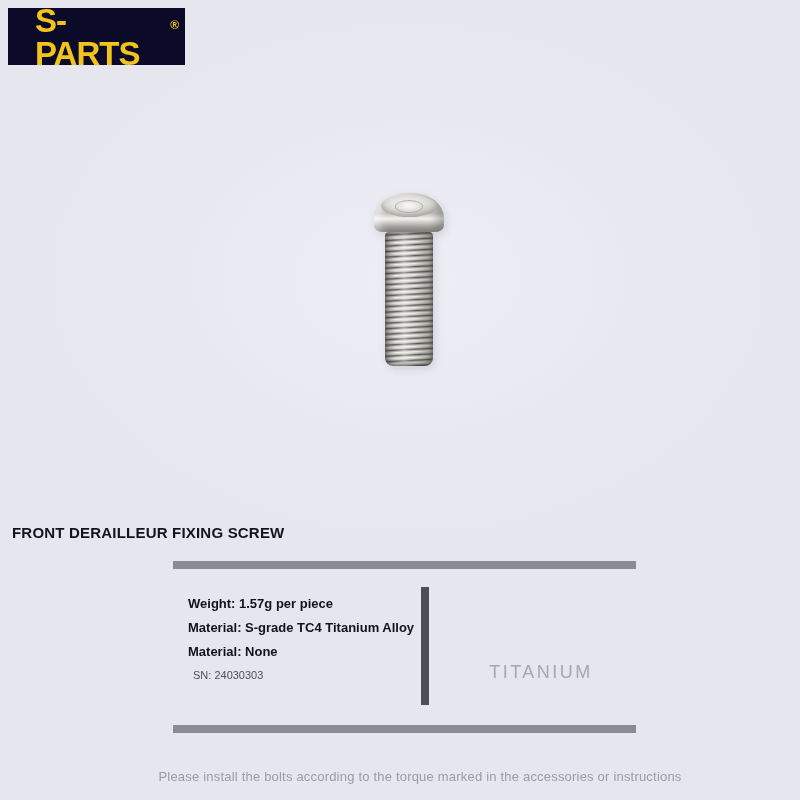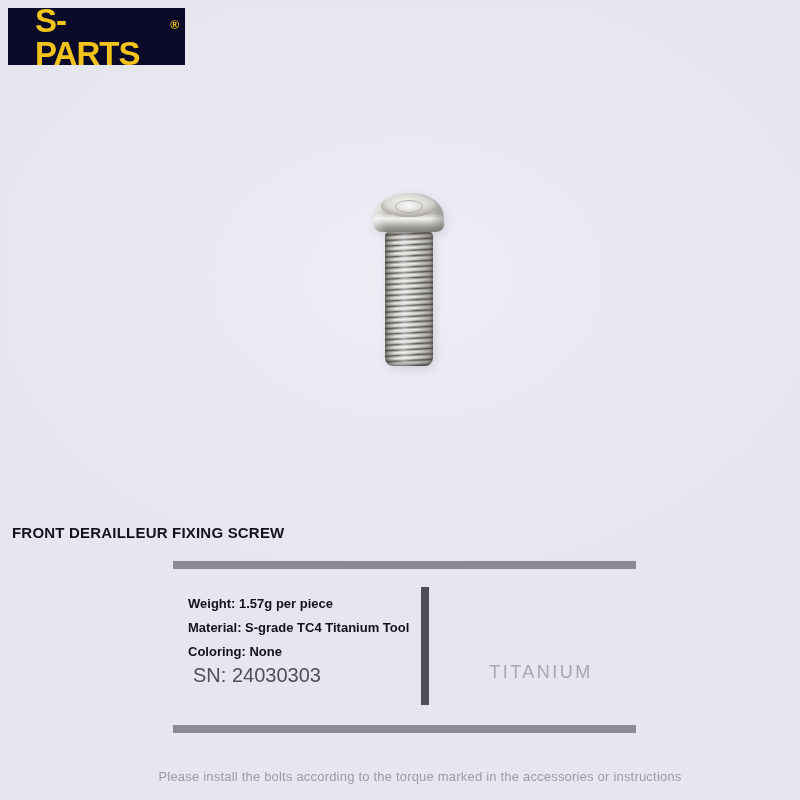--- a/index.html
+++ b/index.html
@@ -73,21 +73,21 @@
   .rule-top { top:553px; }
   .rule-bottom { top:717px; }
   .vdivider { position:absolute; left:413px; top:579px; width:1px; height:118px; background:#4e4e58; }
 
   .spec-list { position:absolute; left:172px; top:579px; width:244px; }
   .spec-row {
     height:24px; display:flex; align-items:center;
     font-size:13px; font-weight:bold; color:#12121c; white-space:nowrap;
   }
   .spec-row.serial {
-    font-weight:normal; color:#4e4e5c; padding-left:9px; font-size:20px;
+    font-weight:normal; color:#4e4e5c; padding-left:9px; font-size:11px;
   }
 
   .watermark {
     position:absolute; left:425px; top:650px; width:216px;
     text-align:center; font-size:18px; font-weight:normal;
     letter-spacing:2.5px; color:#a7a7b1;
   }
 
   
   .footer-note {
@@ -113,22 +113,22 @@
   </div>
 
   <div class="title">FRONT DERAILLEUR FIXING SCREW</div>
 
   <div class="rule rule-top"></div>
   <div class="rule rule-bottom"></div>
   <div class="vdivider"></div>
 
   <div class="spec-list">
     <div class="spec-row">Weight: 1.57g per piece</div>
-    <div class="spec-row">Material: S-grade TC4 Titanium Tool</div>
-    <div class="spec-row">Coloring: None</div>
+    <div class="spec-row">Material: S-grade TC4 Titanium Alloy</div>
+    <div class="spec-row">Material: None</div>
     <div class="spec-row serial">SN: 24030303</div>
   </div>
 
   <div class="watermark">TITANIUM</div>
 
   <div class="footer-note">Please install the bolts according to the torque marked in the accessories or instructions</div>
 
 </div>
 
 </body></html>

